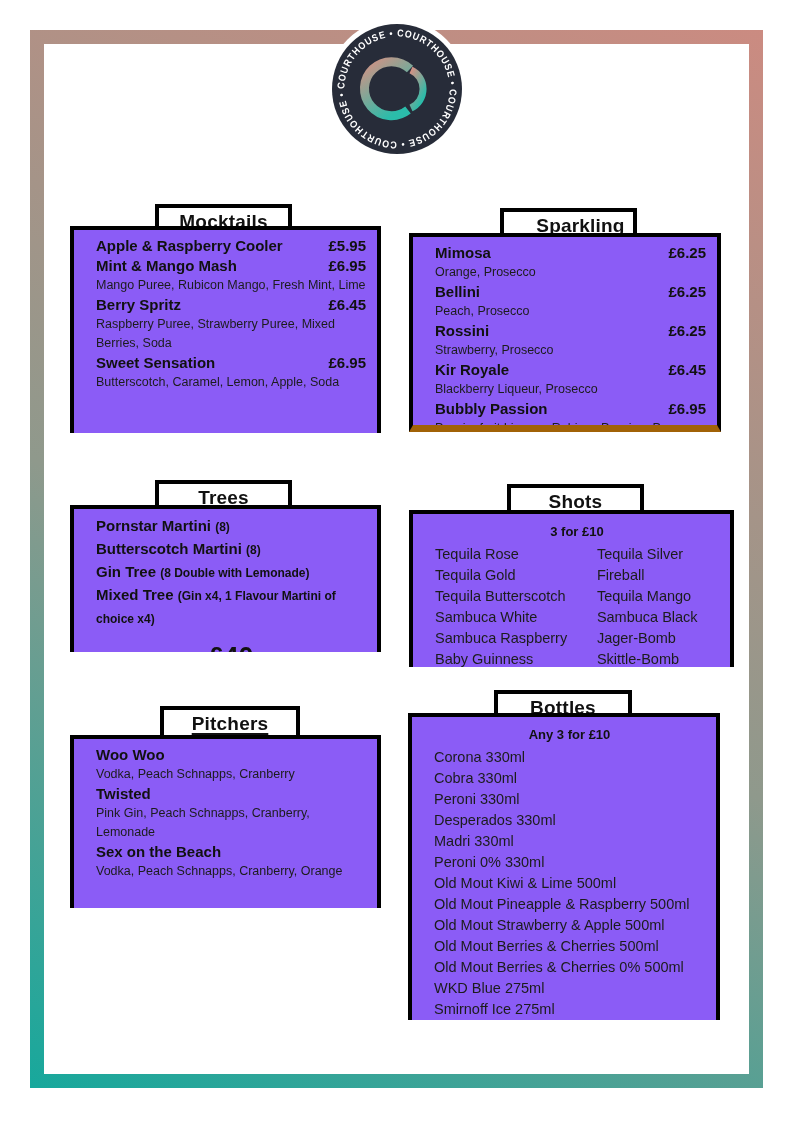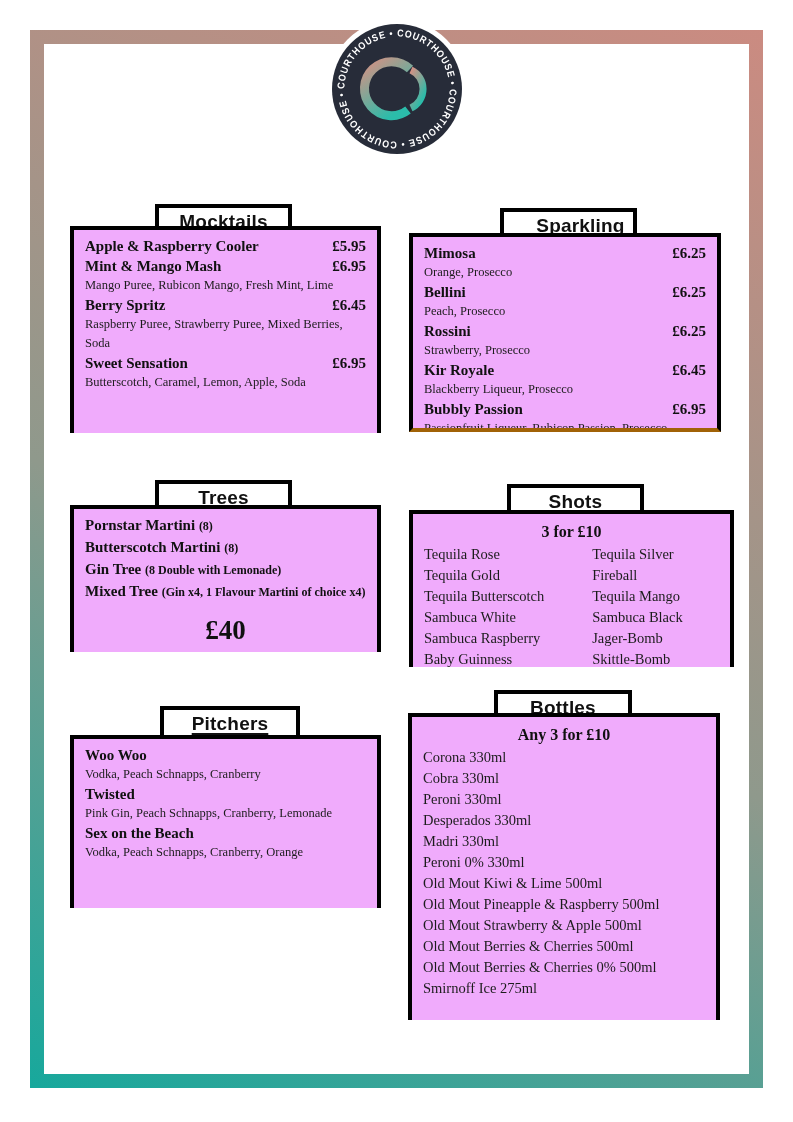--- a/index.html
+++ b/index.html
@@ -8,31 +8,31 @@
     font-family:"Liberation Sans","DejaVu Sans",sans-serif;color:#111;
   }
   .frame{position:absolute;left:30px;top:30px;width:733px;height:1058px;
     background:linear-gradient(205deg,#cb8b81 0%,#8f998c 55%,#17a89c 100%);}
   .frame-inner{position:absolute;left:14px;top:14px;right:14px;bottom:14px;background:#ffffff;}
   .logo{position:absolute;left:327px;top:19px;width:140px;height:140px;}
   .hdr{position:absolute;border:4px solid #000;border-bottom:none;background:#fff;
     display:flex;justify-content:center;align-items:flex-start;padding-top:3px;box-sizing:border-box;margin-top:12px;}
   .hdr span{font-weight:700;font-size:19px;letter-spacing:.2px;
     text-decoration:underline;text-decoration-thickness:2px;text-underline-offset:3px;}
-  .box{position:absolute;border:4px solid #000;border-bottom:none;background:#f0abfc;
-    box-sizing:border-box;padding:6px 11px 0 11px;overflow:hidden;font-family:Liberation Serif, serif;}
-  .box.closed{border-bottom:4px solid #a16207;}
+  .box{position:absolute;border:4px solid #000;border-bottom:none;background:#8b5cf6;
+    box-sizing:border-box;padding:6px 11px 0 22px;overflow:hidden;}
+  .box.closed{border-bottom:7px solid #a16207;}
   .row{display:flex;justify-content:space-between;align-items:baseline;}
   .iname{font-weight:700;font-size:15px;line-height:20px;}
   .iprice{font-weight:700;font-size:15px;line-height:20px;white-space:nowrap;}
   .idesc{font-size:12.5px;line-height:19px;color:#1c1c1c;}
   .tree-line{font-weight:700;font-size:15px;line-height:21px;}
   .tree-note{font-weight:700;font-size:12px;}
   .big-price{text-align:center;font-weight:800;font-size:27px;margin-top:10px;line-height:34px;}
-  .offer{text-align:center;font-weight:700;font-size:16px;line-height:24px;}
+  .offer{text-align:center;font-weight:700;font-size:13px;line-height:24px;}
   .cols{display:flex;}
   .col-l{width:57%;}
   .col-r{width:43%;}
   .li{font-size:14.5px;line-height:21px;color:#1c1c1c;}
 </style>
 </head>
 <body>
 
 <div class="page">
 
@@ -198,16 +198,17 @@
     <div class="li">Cobra 330ml</div>
     <div class="li">Peroni 330ml</div>
     <div class="li">Desperados 330ml</div>
     <div class="li">Madri 330ml</div>
     <div class="li">Peroni 0% 330ml</div>
     <div class="li">Old Mout Kiwi &amp; Lime 500ml</div>
     <div class="li">Old Mout Pineapple &amp; Raspberry 500ml</div>
     <div class="li">Old Mout Strawberry &amp; Apple 500ml</div>
     <div class="li">Old Mout Berries &amp; Cherries 500ml</div>
     <div class="li">Old Mout Berries &amp; Cherries 0% 500ml</div>
+    <div class="li">WKD Blue 275ml</div>
     <div class="li">Smirnoff Ice 275ml</div>
   </div>
 
 </div>
 
 </body></html>

